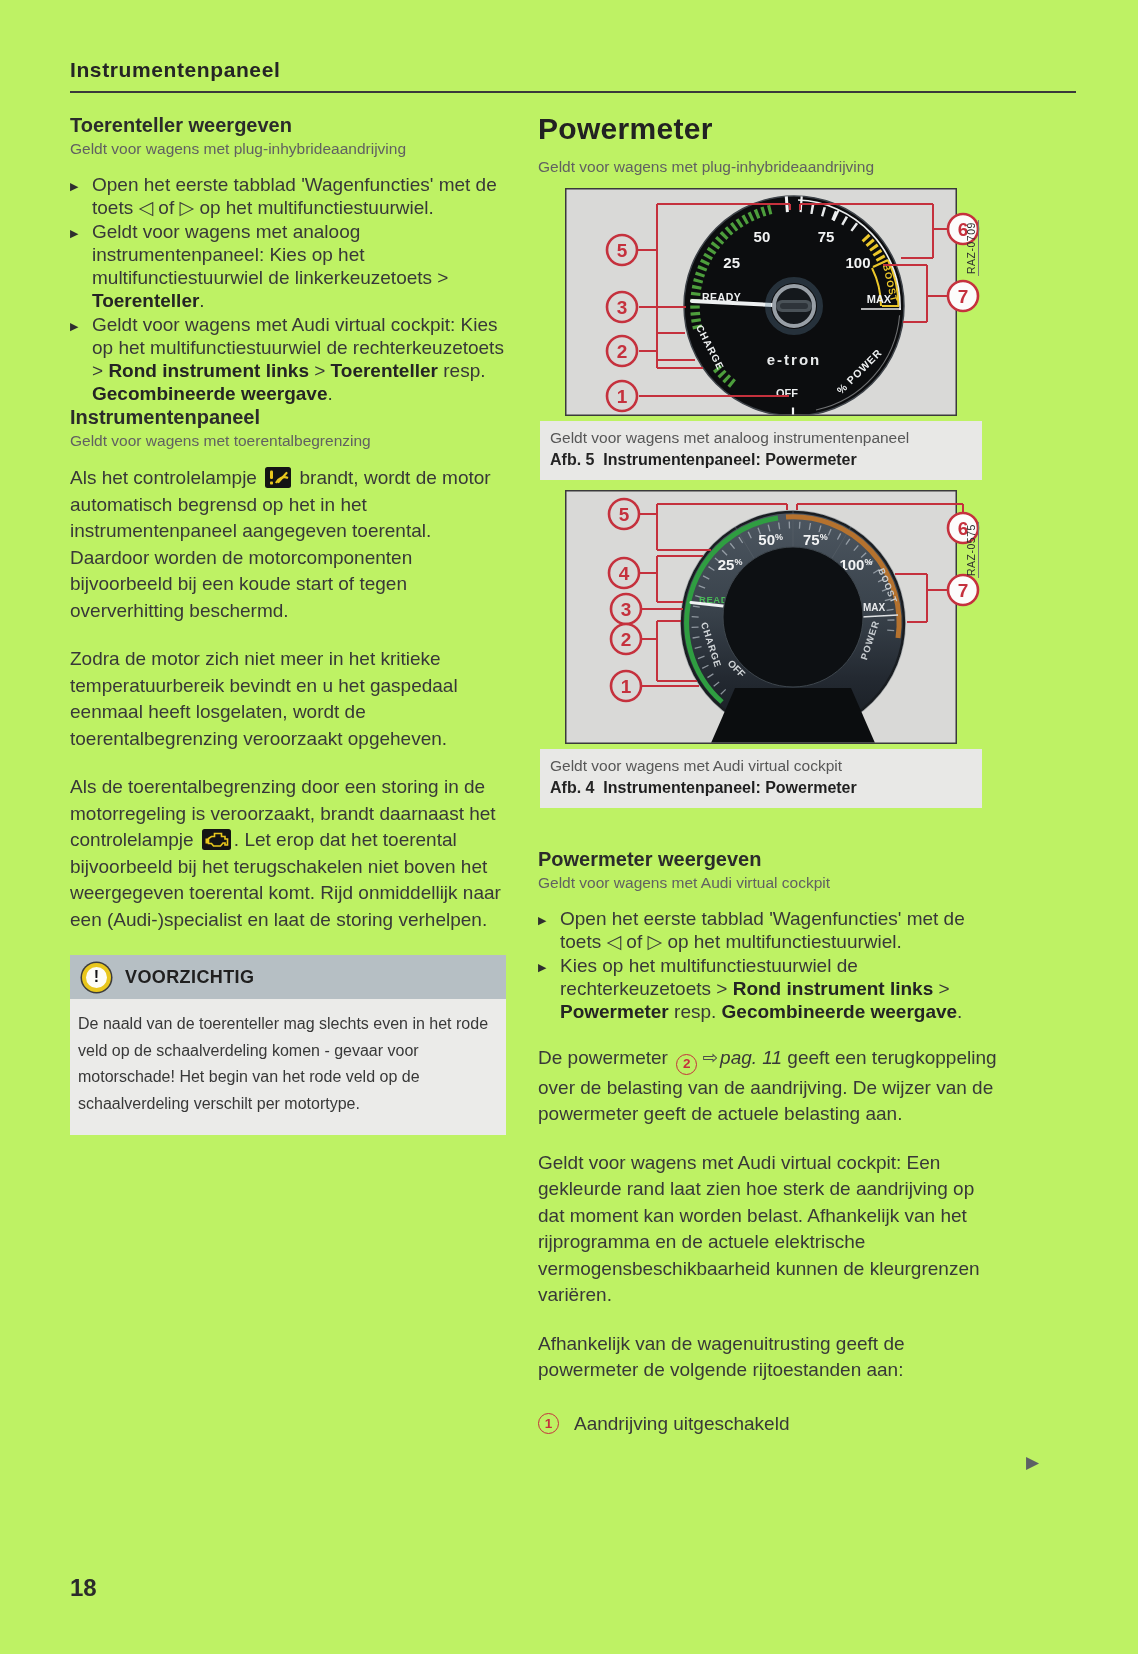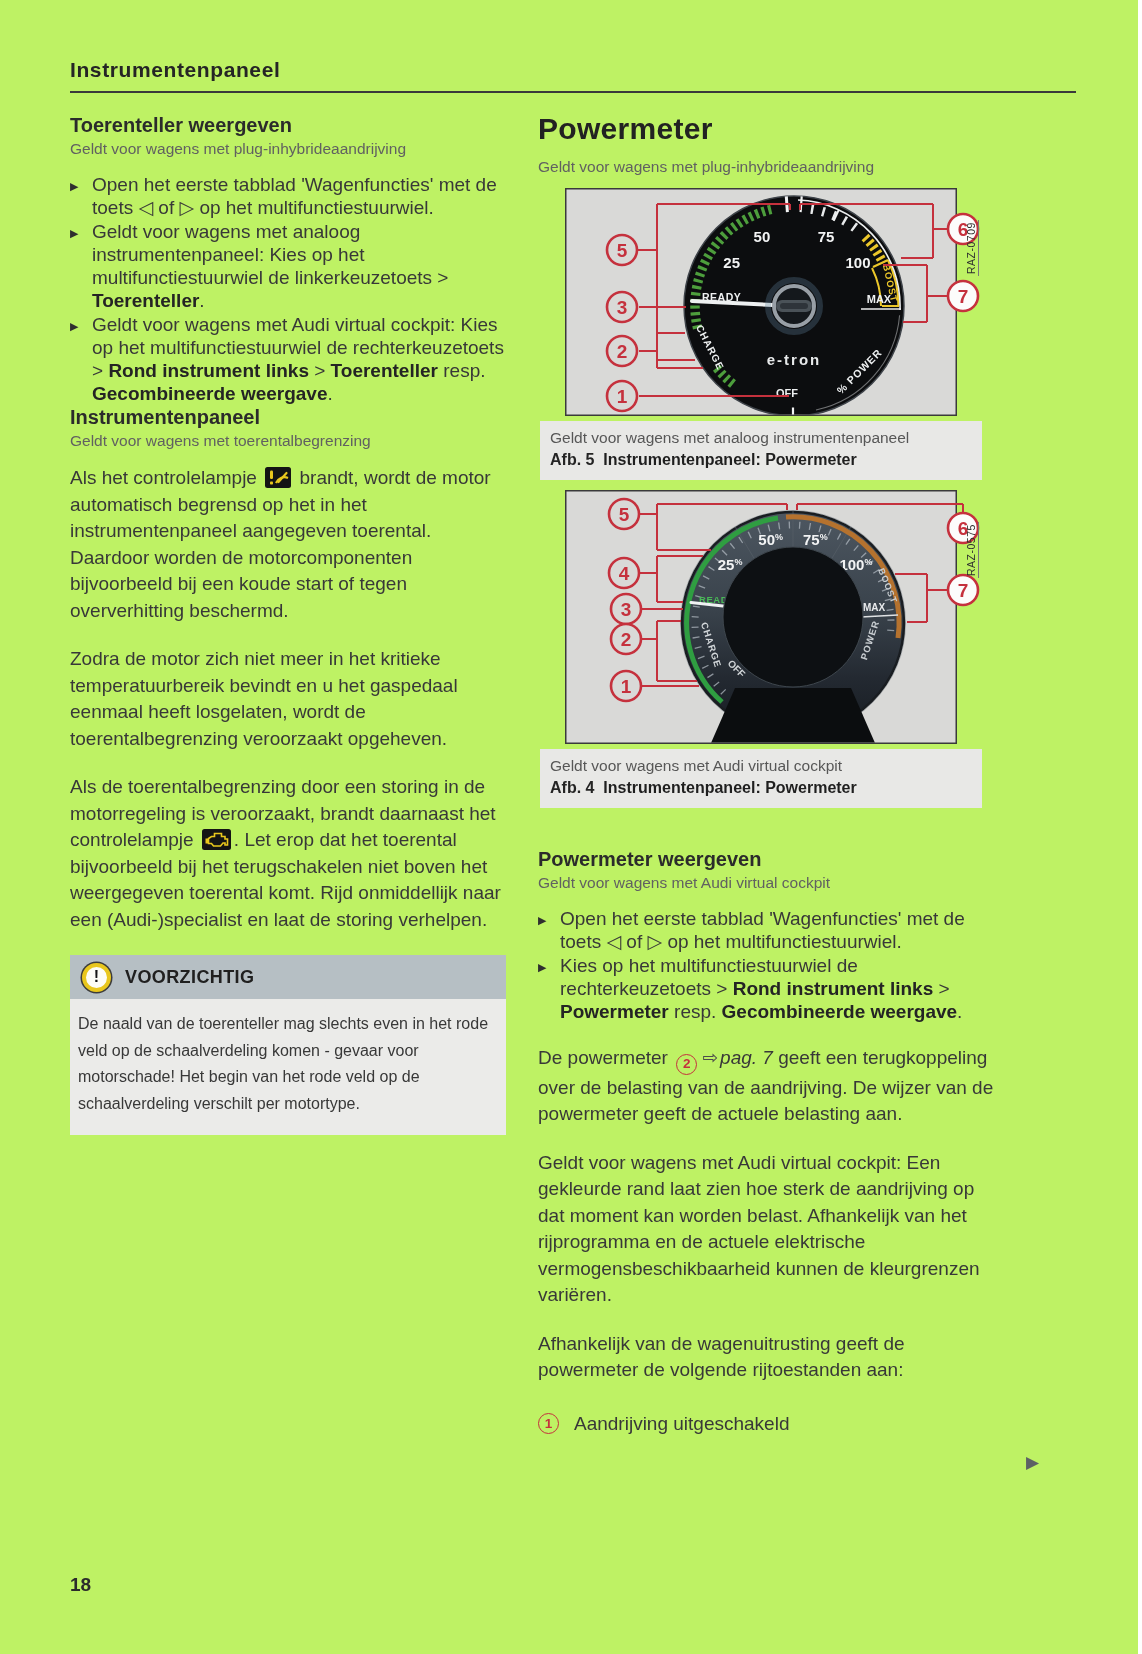--- a/index.html
+++ b/index.html
@@ -30,21 +30,21 @@
 
   
   .caution { margin-top:22px; width:436px; }
   .caution-head { background:#b6bfc4; height:44px; display:flex; align-items:center; padding:0 0 0 12px; }
   .cicon { width:29px; height:29px; border-radius:50%; background:#fdfdf6; border:4px solid #e9c71d;
            box-shadow:0 0 0 1.5px #3c3c3c; box-sizing:border-box; display:flex; align-items:center; justify-content:center;
            font-weight:800; font-size:16px; color:#161616; }
   .clabel { margin-left:14px; font-size:18px; font-weight:bold; color:#202020; letter-spacing:.4px; }
   .caution-body { background:#ebebe9; padding:12px 14px 18px 8px; font-size:16px; line-height:26.5px; }
 
-  .pagenum { position:absolute; left:70px; top:1574px; font-size:19px; font-weight:bold; color:#2b2b2b; }
+  .pagenum { position:absolute; left:70px; top:1574px; font-size:24px; font-weight:bold; color:#2b2b2b; }
   .more { position:absolute; left:1026px; top:1452px; font-size:17px; color:#5d6165; }
 
   
   .bigtitle { position:absolute; left:0; top:0; font-size:30px; font-weight:bold; color:#222; letter-spacing:.3px; }
   .rsub1 { position:absolute; left:0; top:46px; font-size:15.5px; color:#616161; }
   .figwrap { position:absolute; left:27px; width:455px; }
   .figwrap.f5 { top:76px; height:228px; }
   .figwrap.f6 { top:378px; height:254px; }
   .raz { position:absolute; left:400px; top:88px; transform:rotate(-90deg); transform-origin:0 0;
          font-size:10.5px; color:#2d2d2d; letter-spacing:.5px; white-space:nowrap; border-bottom:1px solid #777; padding:0 2px 1px 2px;}
@@ -301,21 +301,21 @@
 
       <div class="bl">
         <span class="bm">▶</span>
         <span class="bt">Open het eerste tabblad 'Wagenfuncties' met de toets ◁ of ▷ op het multifunctiestuurwiel.</span>
       </div>
       <div class="bl">
         <span class="bm">▶</span>
         <span class="bt"><span>Kies op het multifunctiestuurwiel de rechterkeuzetoets &gt; </span><b>Rond instrument links</b><span> &gt; </span><b>Powermeter</b><span> resp. </span><b>Gecombineerde weergave</b><span>.</span></span>
       </div>
 
-      <p class="body" style="margin-top:22px"><span>De powermeter </span><span class="refnum">2</span><span class="arrow">⇨</span><em class="pg">pag. 7</em><span> geeft een terugkoppeling over de belasting van de aandrijving. De wijzer van de powermeter geeft de actuele belasting aan.</span></p>
+      <p class="body" style="margin-top:22px"><span>De powermeter </span><span class="refnum">2</span><span class="arrow">⇨</span><em class="pg">pag. 11</em><span> geeft een terugkoppeling over de belasting van de aandrijving. De wijzer van de powermeter geeft de actuele belasting aan.</span></p>
 
       <p class="body">Geldt voor wagens met Audi virtual cockpit: Een gekleurde rand laat zien hoe sterk de aandrijving op dat moment kan worden belast. Afhankelijk van het rijprogramma en de actuele elektrische vermogensbeschikbaarheid kunnen de kleurgrenzen variëren.</p>
 
       <p class="body">Afhankelijk van de wagenuitrusting geeft de powermeter de volgende rijtoestanden aan:</p>
 
       <div class="state">
         <span class="statenum">1</span>
         <span class="statetext">Aandrijving uitgeschakeld</span>
       </div>
     </div>

